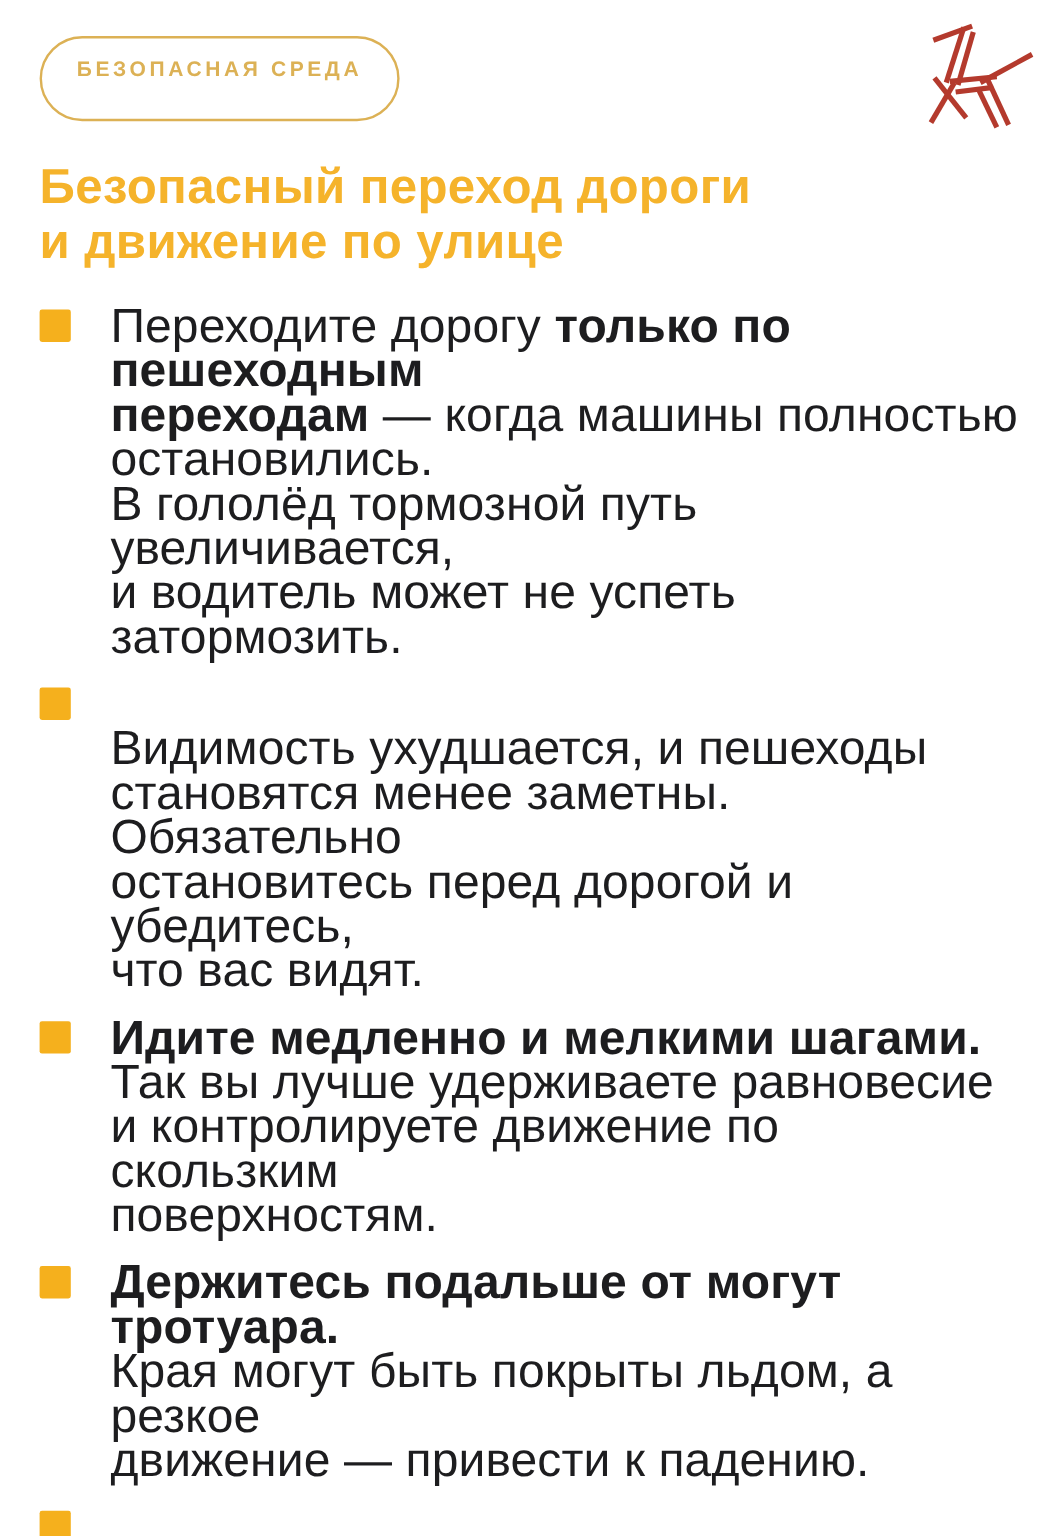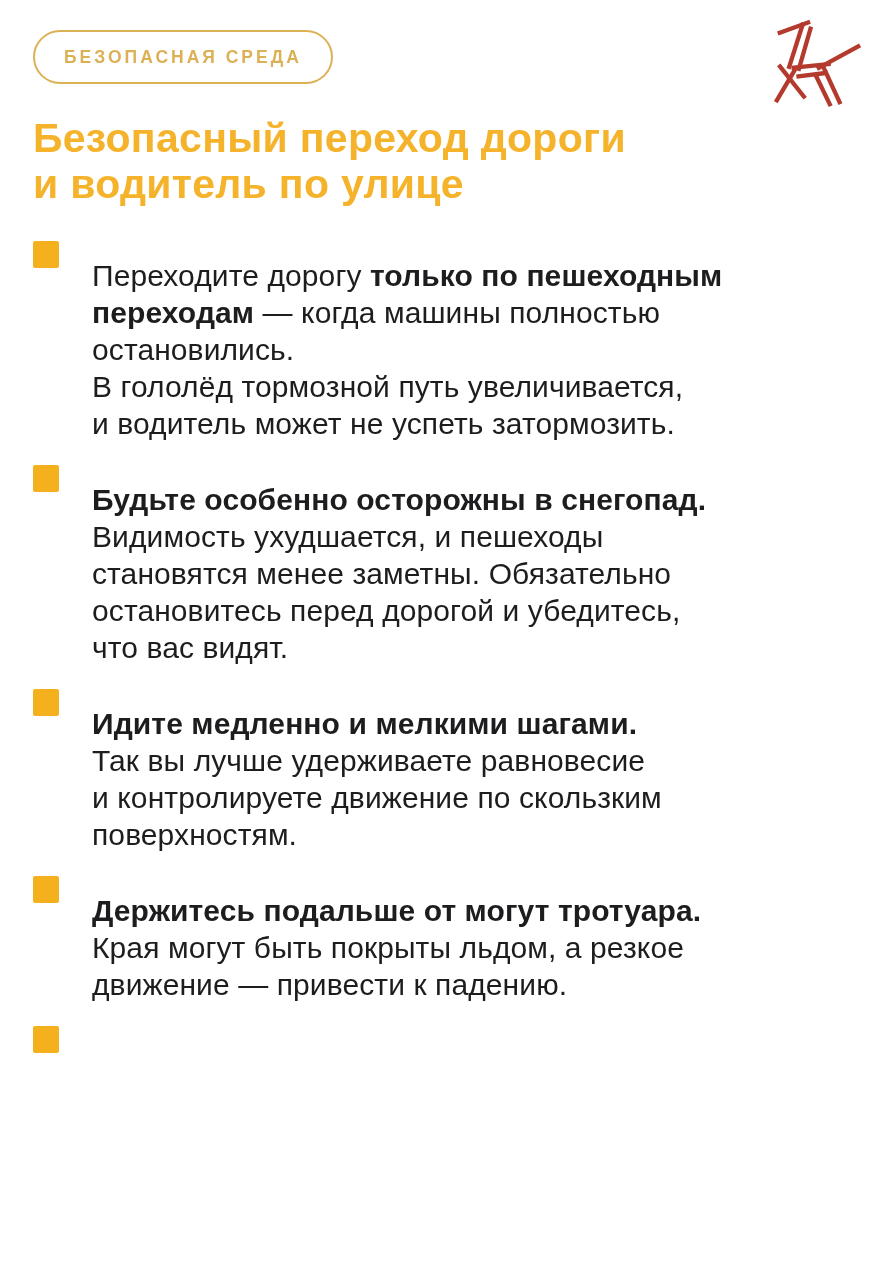--- a/index.html
+++ b/index.html
@@ -20,21 +20,21 @@
   }
   .page{
     width:886px;height:1280px;
     padding:30px 36px 0 33px;
     position:relative;
   }
   .badge{
     display:inline-block;
     border:2.5px solid var(--badge-gold);
     border-radius:40px;
-    padding:17px 29px 15px 29px;
+    padding:17px 29px 32px 29px;
     color:var(--badge-gold);
     font-size:17.5px;
     font-weight:bold;
     letter-spacing:3px;
     line-height:1;
     white-space:nowrap;
   }
   .logo{
     position:absolute;
     top:12px;
@@ -60,26 +60,25 @@
   }
   .bullet{
     flex:0 0 auto;
     width:26px;height:27px;
     background:var(--bullet);
     border-radius:2px;
     margin-top:4px;
   }
   .tip-text{
     margin-left:33px;
-    font-size:30px;
+    font-size:40px;
     line-height:37px;
     letter-spacing:0.1px;
     white-space:pre-line;
     max-width:790px;
-    margin-top:20px;
   }
   .tip-text .b{font-weight:bold;}
 </style>
 </head>
 <body>
 
 <div class="page">
 
   <div class="badge">БЕЗОПАСНАЯ СРЕДА</div>
 
@@ -90,34 +89,34 @@
     <line x1="26" y1="57" x2="66" y2="53"></line>
     <line x1="31" y1="66" x2="63" y2="62"></line>
     <line x1="52" y1="58" x2="96" y2="34"></line>
     <line x1="30" y1="58" x2="10" y2="92"></line>
     <line x1="13" y1="54" x2="40" y2="88"></line>
     <line x1="58" y1="55" x2="76" y2="94"></line>
     <line x1="50" y1="63" x2="66" y2="96"></line>
   </svg>
 
   <h1 class="title">Безопасный переход дороги
-и водитель по улице</h1>
+и движение по улице</h1>
 
   <div class="tips">
       <div class="tip">
         <span class="bullet"></span>
         <div class="tip-text"><span>Переходите дорогу </span><span class="b">только по пешеходным
 переходам</span><span> — когда машины полностью
 остановились.
 В гололёд тормозной путь увеличивается,
 и водитель может не успеть затормозить.</span></div>
       </div>
       <div class="tip">
         <span class="bullet"></span>
-        <div class="tip-text"><span class="b">Будьте особенно осторожны в снегопад.</span><span>
+        <div class="tip-text"><span>
 Видимость ухудшается, и пешеходы
 становятся менее заметны. Обязательно
 остановитесь перед дорогой и убедитесь,
 что вас видят.</span></div>
       </div>
       <div class="tip">
         <span class="bullet"></span>
         <div class="tip-text"><span class="b">Идите медленно и мелкими шагами.</span><span>
 Так вы лучше удерживаете равновесие
 и контролируете движение по скользким

